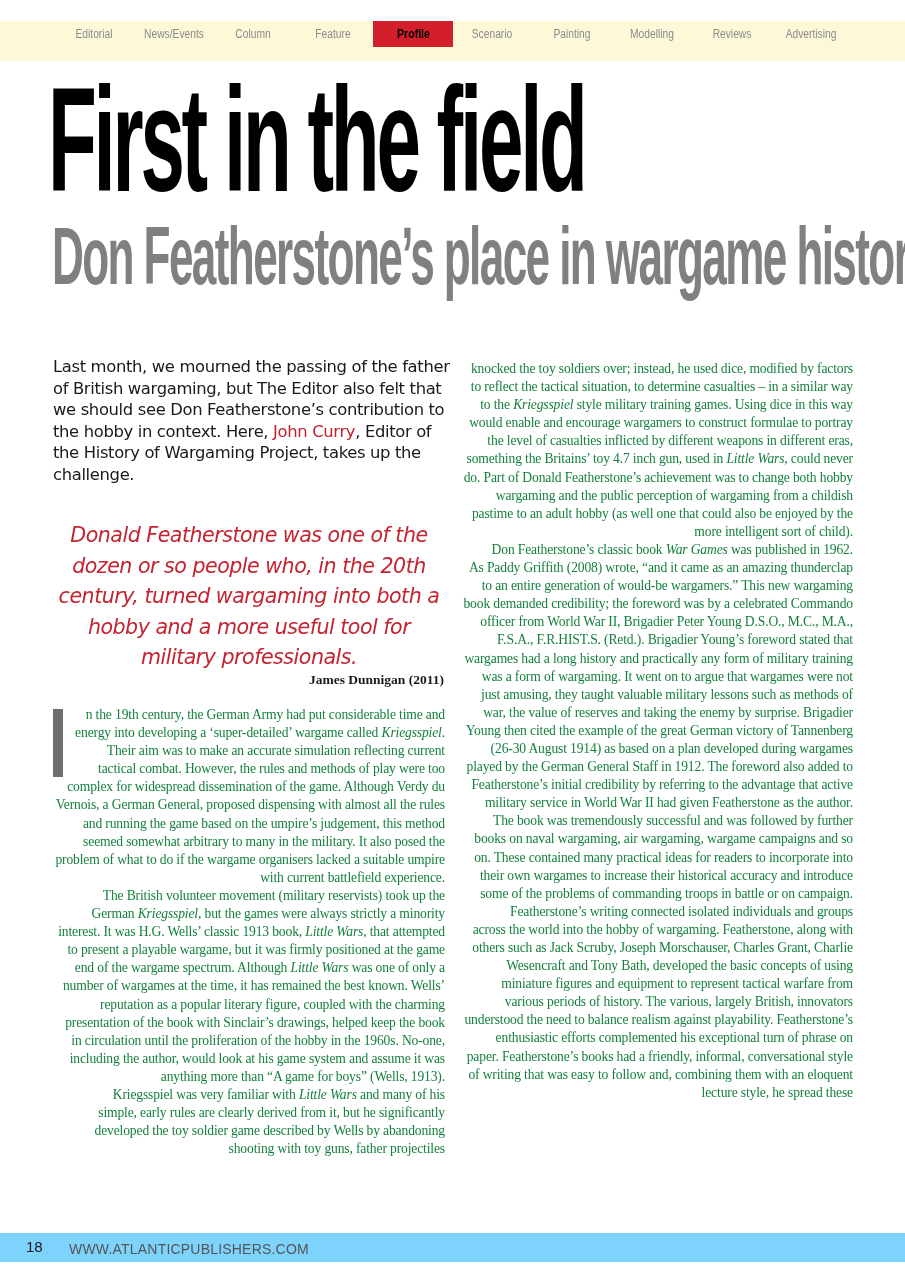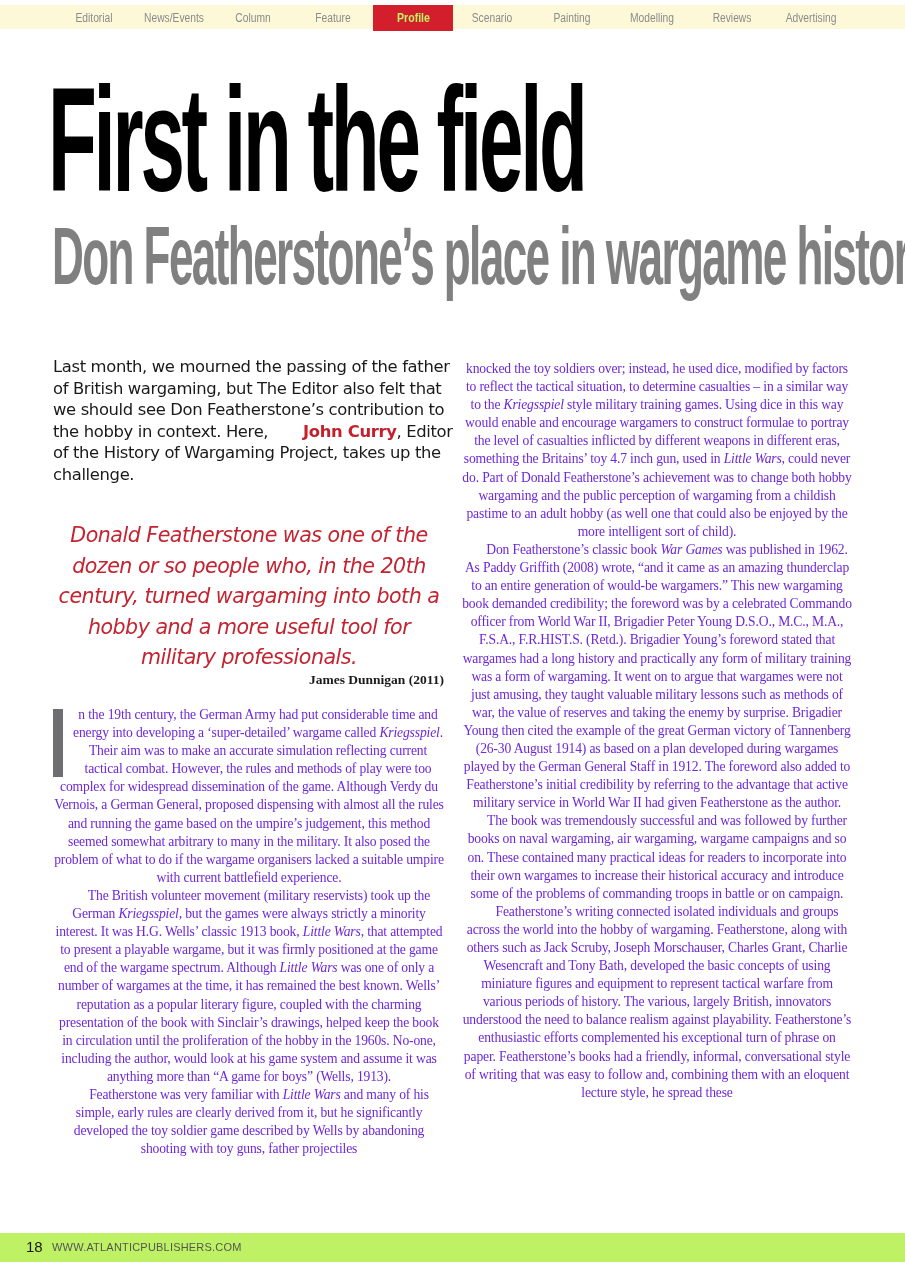--- a/index.html
+++ b/index.html
@@ -1,42 +1,42 @@
 <!DOCTYPE html>
 <html><head>
 <meta charset="utf-8">
 <style>
   html, body { margin: 0; padding: 0; background: #ffffff; }
   body { width: 905px; height: 1280px; position: relative; overflow: hidden; font-family: "Liberation Serif", serif; color: #1a1a1a; }
 
-  .nav { position: absolute; left: 0; top: 5px; width: 905px; height: 24px; background: #fdf9d8; }
+  .nav { position: absolute; left: 0; top: 21px; width: 905px; height: 40px; background: #fdf9d8; }
   .nav-item { position: absolute; top: 0; height: 26px; line-height: 26px; font-family: "Liberation Sans", sans-serif; font-size: 12.5px; color: #8a8a8a; text-align: center; transform: scaleX(0.82); transform-origin: center; cursor: pointer; white-space: nowrap; }
-  .nav-item.active { background: #d21f2b; color: #bef264; font-weight: bold; transform: none; }
+  .nav-item.active { background: #d21f2b; color: #000000; font-weight: bold; transform: none; }
   .nav-item.active span { display: inline-block; transform: scaleX(0.85); }
 
   .headline { position: absolute; left: 48px; top: 70px; margin: 0; font-family: "Liberation Sans", sans-serif; font-weight: bold; font-size: 148px; line-height: 140px; color: #000; letter-spacing: -6px; transform: scaleX(0.54); transform-origin: left top; white-space: nowrap; }
   .subtitle { position: absolute; left: 52px; top: 214px; margin: 0; font-family: "Liberation Sans", sans-serif; font-weight: bold; font-size: 82px; line-height: 84px; color: #808080; letter-spacing: -3px; transform: scaleX(0.538); transform-origin: left top; white-space: nowrap; }
 
   .intro { position: absolute; left: 53px; top: 356px; width: 400px; font-family: "DejaVu Sans", sans-serif; font-size: 16.4px; line-height: 21.6px; color: #1a1a1a; letter-spacing: -0.35px; }
-  .intro .author { color: #c51f2c; font-weight: bold; margin-left: 30px; }
+  .intro .author { color: #c51f2c; font-weight: normal; }
 
   .pullquote { position: absolute; left: 53px; top: 520px; width: 392px; text-align: center; font-family: "DejaVu Sans", sans-serif; font-style: italic; font-size: 20.6px; line-height: 30.5px; color: #c42330; letter-spacing: -0.5px; }
   .attribution { position: absolute; left: 200px; top: 672px; width: 244px; text-align: right; font-family: "Liberation Serif", serif; font-weight: bold; font-size: 13.5px; color: #1a1a1a; }
 
-  .col { position: absolute; font-family: "Liberation Serif", serif; font-size: 13.6px; line-height: 18.1px; color: #6d28d9; text-align: center; letter-spacing: -0.15px; }
+  .col { position: absolute; font-family: "Liberation Serif", serif; font-size: 13.6px; line-height: 18.1px; color: #15803d; text-align: right; letter-spacing: -0.15px; }
   .col-left { left: 53px; top: 706px; width: 392px; }
   .col-right { left: 461px; top: 360px; width: 392px; }
   .col p { margin: 0; text-indent: 20px; }
   .col p.first { text-indent: 0; }
   .col p.noindent { text-indent: 0; }
   .dropcap { float: left; width: 10px; height: 68px; background: #6e6e70; margin: 3px 8px 0 0; }
 
-  .footer { position: absolute; left: 0; top: 1233px; width: 905px; height: 29px; background: #bef264; }
+  .footer { position: absolute; left: 0; top: 1233px; width: 905px; height: 29px; background: #7dd3fc; }
   .page-num { position: absolute; left: 26px; top: 5px; font-family: "Liberation Sans", sans-serif; font-size: 15px; color: #1a1a1a; }
-  .footer-url { position: absolute; left: 52px; top: 8px; font-family: "Liberation Sans", sans-serif; font-size: 11px; color: #555; letter-spacing: 0.2px; }
+  .footer-url { position: absolute; left: 69px; top: 8px; font-family: "Liberation Sans", sans-serif; font-size: 14px; color: #555; letter-spacing: 0.2px; }
 </style>
 </head>
 <body>
 
 <div class="nav">
   <div class="nav-item" style="left:60px;width:68px;">Editorial</div>
   <div class="nav-item" style="left:136px;width:76px;">News/Events</div>
   <div class="nav-item" style="left:222px;width:62px;">Column</div>
   <div class="nav-item" style="left:300px;width:66px;">Feature</div>
   <div class="nav-item active" style="left:373px;width:80px;"><span>Profile</span></div>
@@ -51,21 +51,21 @@
 <h2 class="subtitle">Don Featherstone’s place in wargame history</h2>
 
 <div class="intro"><span>Last month, we mourned the passing of the father of British wargaming, but The Editor also felt that we should see Don Featherstone’s contribution to the hobby in context. Here, </span><span class="author">John Curry</span><span>, Editor of the History of Wargaming Project, takes up the challenge.</span></div>
 
 <div class="pullquote">Donald Featherstone was one of the dozen or so people who, in the 20th century, turned wargaming into both a hobby and a more useful tool for military professionals.</div>
 <div class="attribution">James Dunnigan (2011)</div>
 
 <div class="col col-left">
   <p class="first"><span class="dropcap"></span><span>n the 19th century, the German Army had put considerable time and energy into developing a ‘super-detailed’ wargame called </span><i>Kriegsspiel</i><span>. Their aim was to make an accurate simulation reflecting current tactical combat. However, the rules and methods of play were too complex for widespread dissemination of the game. Although Verdy du Vernois, a German General, proposed dispensing with almost all the rules and running the game based on the umpire’s judgement, this method seemed somewhat arbitrary to many in the military. It also posed the problem of what to do if the wargame organisers lacked a suitable umpire with current battlefield experience.</span></p>
   <p><span>The British volunteer movement (military reservists) took up the German </span><i>Kriegsspiel</i><span>, but the games were always strictly a minority interest. It was H.G. Wells’ classic 1913 book, </span><i>Little Wars</i><span>, that attempted to present a playable wargame, but it was firmly positioned at the game end of the wargame spectrum. Although </span><i>Little Wars</i><span> was one of only a number of wargames at the time, it has remained the best known. Wells’ reputation as a popular literary figure, coupled with the charming presentation of the book with Sinclair’s drawings, helped keep the book in circulation until the proliferation of the hobby in the 1960s. No-one, including the author, would look at his game system and assume it was anything more than “A game for boys” (Wells, 1913).</span></p>
-  <p><span>Featherstone was very familiar with </span><i>Little Wars</i><span id="p3-left"> and many of his simple, early rules are clearly derived from it, but he significantly developed the toy soldier game described by Wells by abandoning shooting with toy guns, father projectiles</span></p>
+  <p><span>Kriegsspiel was very familiar with </span><i>Little Wars</i><span id="p3-left"> and many of his simple, early rules are clearly derived from it, but he significantly developed the toy soldier game described by Wells by abandoning shooting with toy guns, father projectiles</span></p>
 </div>
 
 <div class="col col-right">
   <p class="noindent"><span id="p3-right">knocked the toy soldiers over; instead, he used dice, modified by factors to reflect the tactical situation, to determine casualties – in a similar way to the </span><i>Kriegsspiel</i><span> style military training games. Using dice in this way would enable and encourage wargamers to construct formulae to portray the level of casualties inflicted by different weapons in different eras, something the Britains’ toy 4.7 inch gun, used in </span><i>Little Wars</i><span>, could never do. Part of Donald Featherstone’s achievement was to change both hobby wargaming and the public perception of wargaming from a childish pastime to an adult hobby (as well one that could also be enjoyed by the more intelligent sort of child).</span></p>
   <p><span>Don Featherstone’s classic book </span><i>War Games</i><span> was published in 1962. As Paddy Griffith (2008) wrote, “and it came as an amazing thunderclap to an entire generation of would-be wargamers.”  This new wargaming book demanded credibility; the foreword was by a celebrated Commando officer from World War II, Brigadier Peter Young D.S.O., M.C., M.A., F.S.A., F.R.HIST.S. (Retd.). Brigadier Young’s foreword stated that wargames had a long history and practically any form of military training was a form of wargaming. It went on to argue that wargames were not just amusing, they taught valuable military lessons such as methods of war, the value of reserves and taking the enemy by surprise. Brigadier Young then cited the example of the great German victory of Tannenberg (26-30 August 1914) as based on a plan developed during wargames played by the German General Staff in 1912. The foreword also added to Featherstone’s initial credibility by referring to the advantage that active military service in World War II had given Featherstone as the author.</span></p>
   <p>The book was tremendously successful and was followed by further books on naval wargaming, air wargaming, wargame campaigns and so on. These contained many practical ideas for readers to incorporate into their own wargames to increase their historical accuracy and introduce some of the problems of commanding troops in battle or on campaign.</p>
   <p>Featherstone’s writing connected isolated individuals and groups across the world into the hobby of wargaming. Featherstone, along with others such as Jack Scruby, Joseph Morschauser, Charles Grant, Charlie Wesencraft and Tony Bath, developed the basic concepts of using miniature figures and equipment to represent tactical warfare from various periods of history. The various, largely British, innovators understood the need to balance realism against playability. Featherstone’s enthusiastic efforts complemented his exceptional turn of phrase on paper. Featherstone’s books had a friendly, informal, conversational style of writing that was easy to follow and, combining them with an eloquent lecture style, he spread these</p>
 </div>
 
 <div class="footer">

